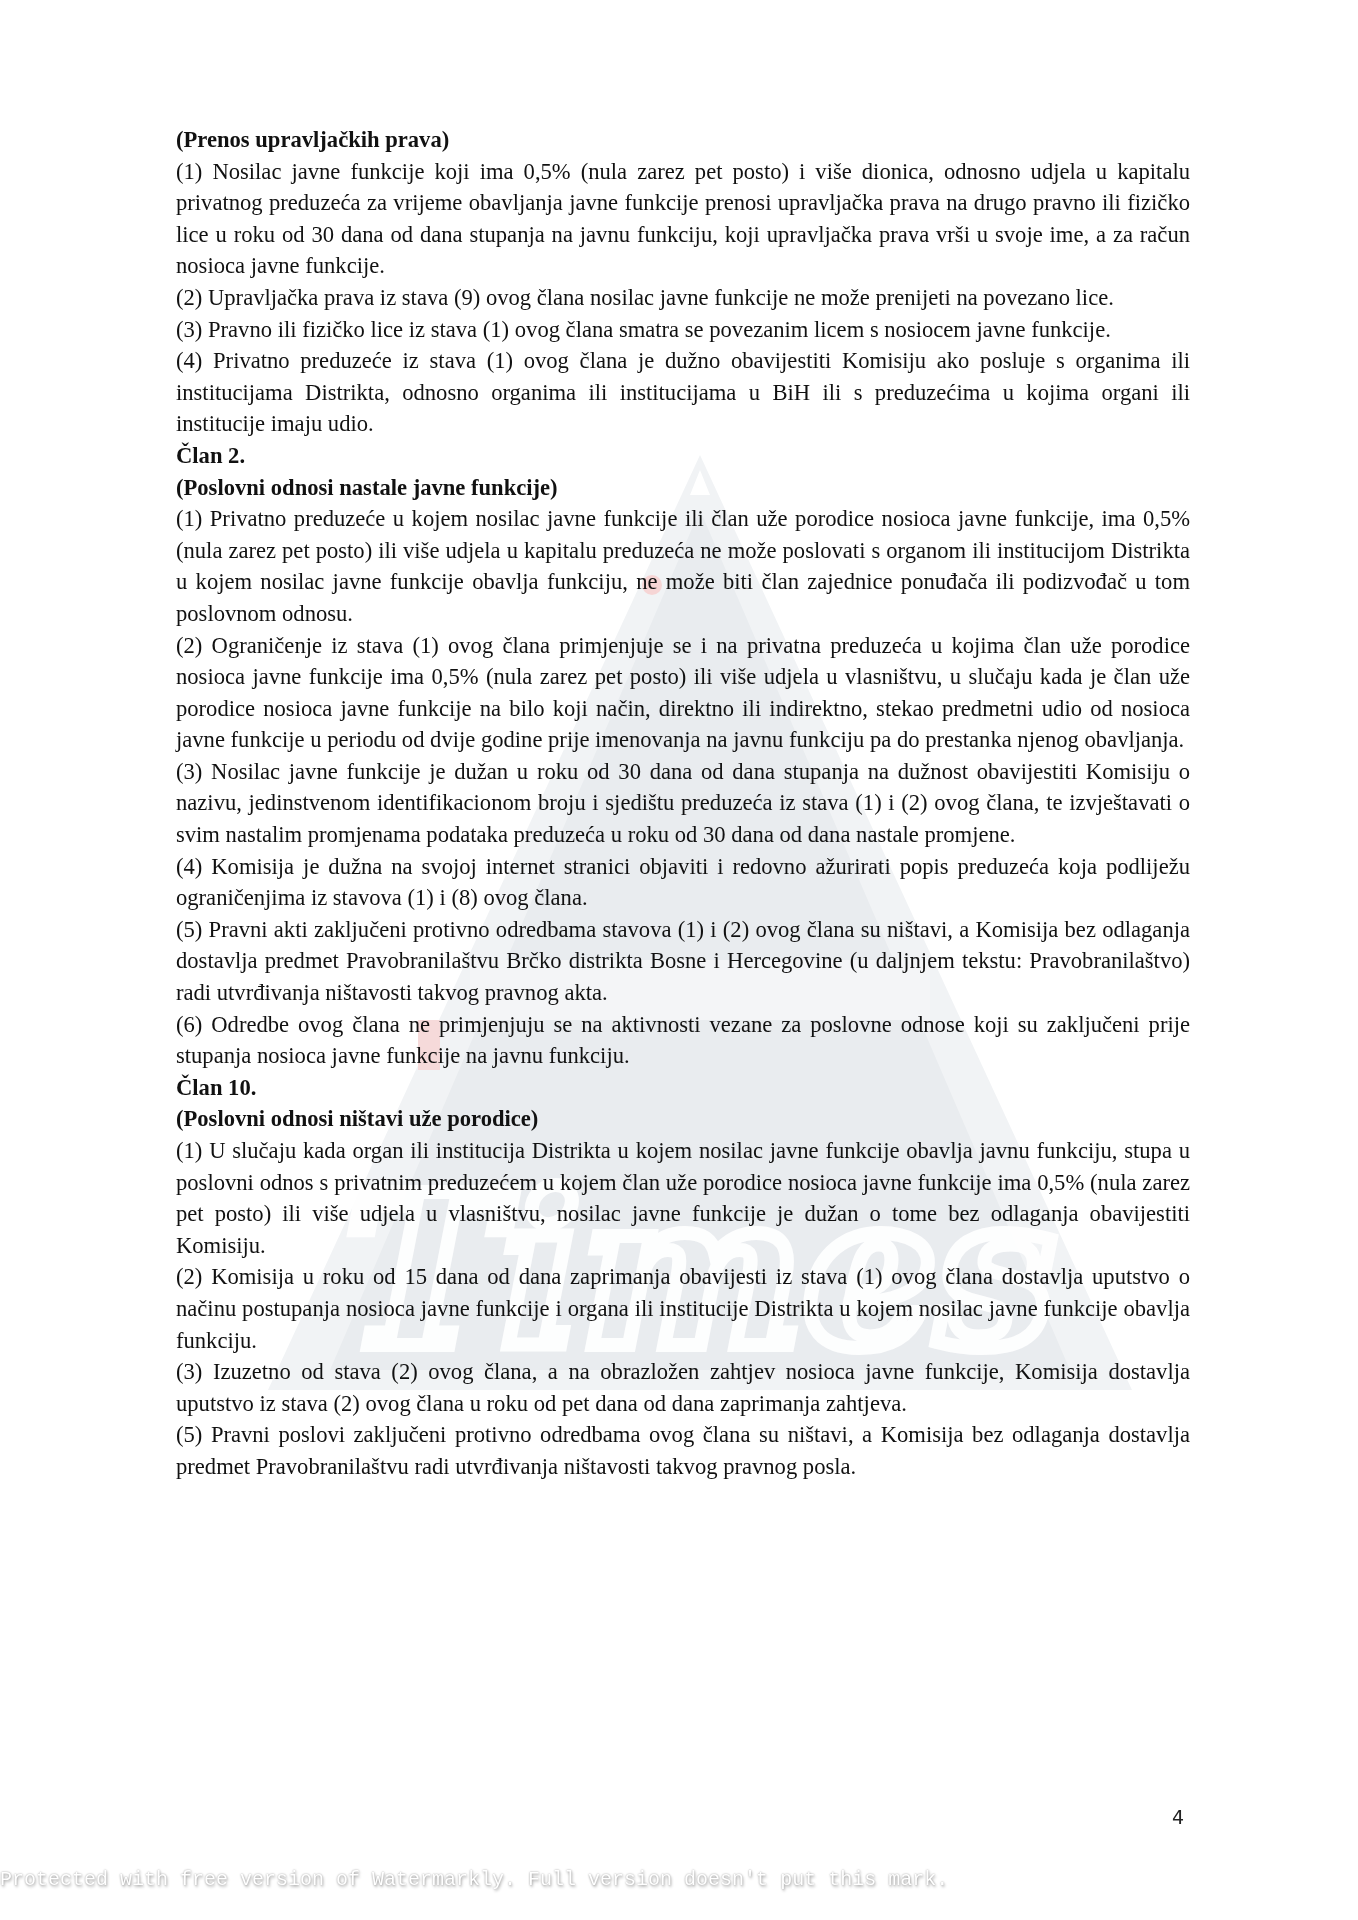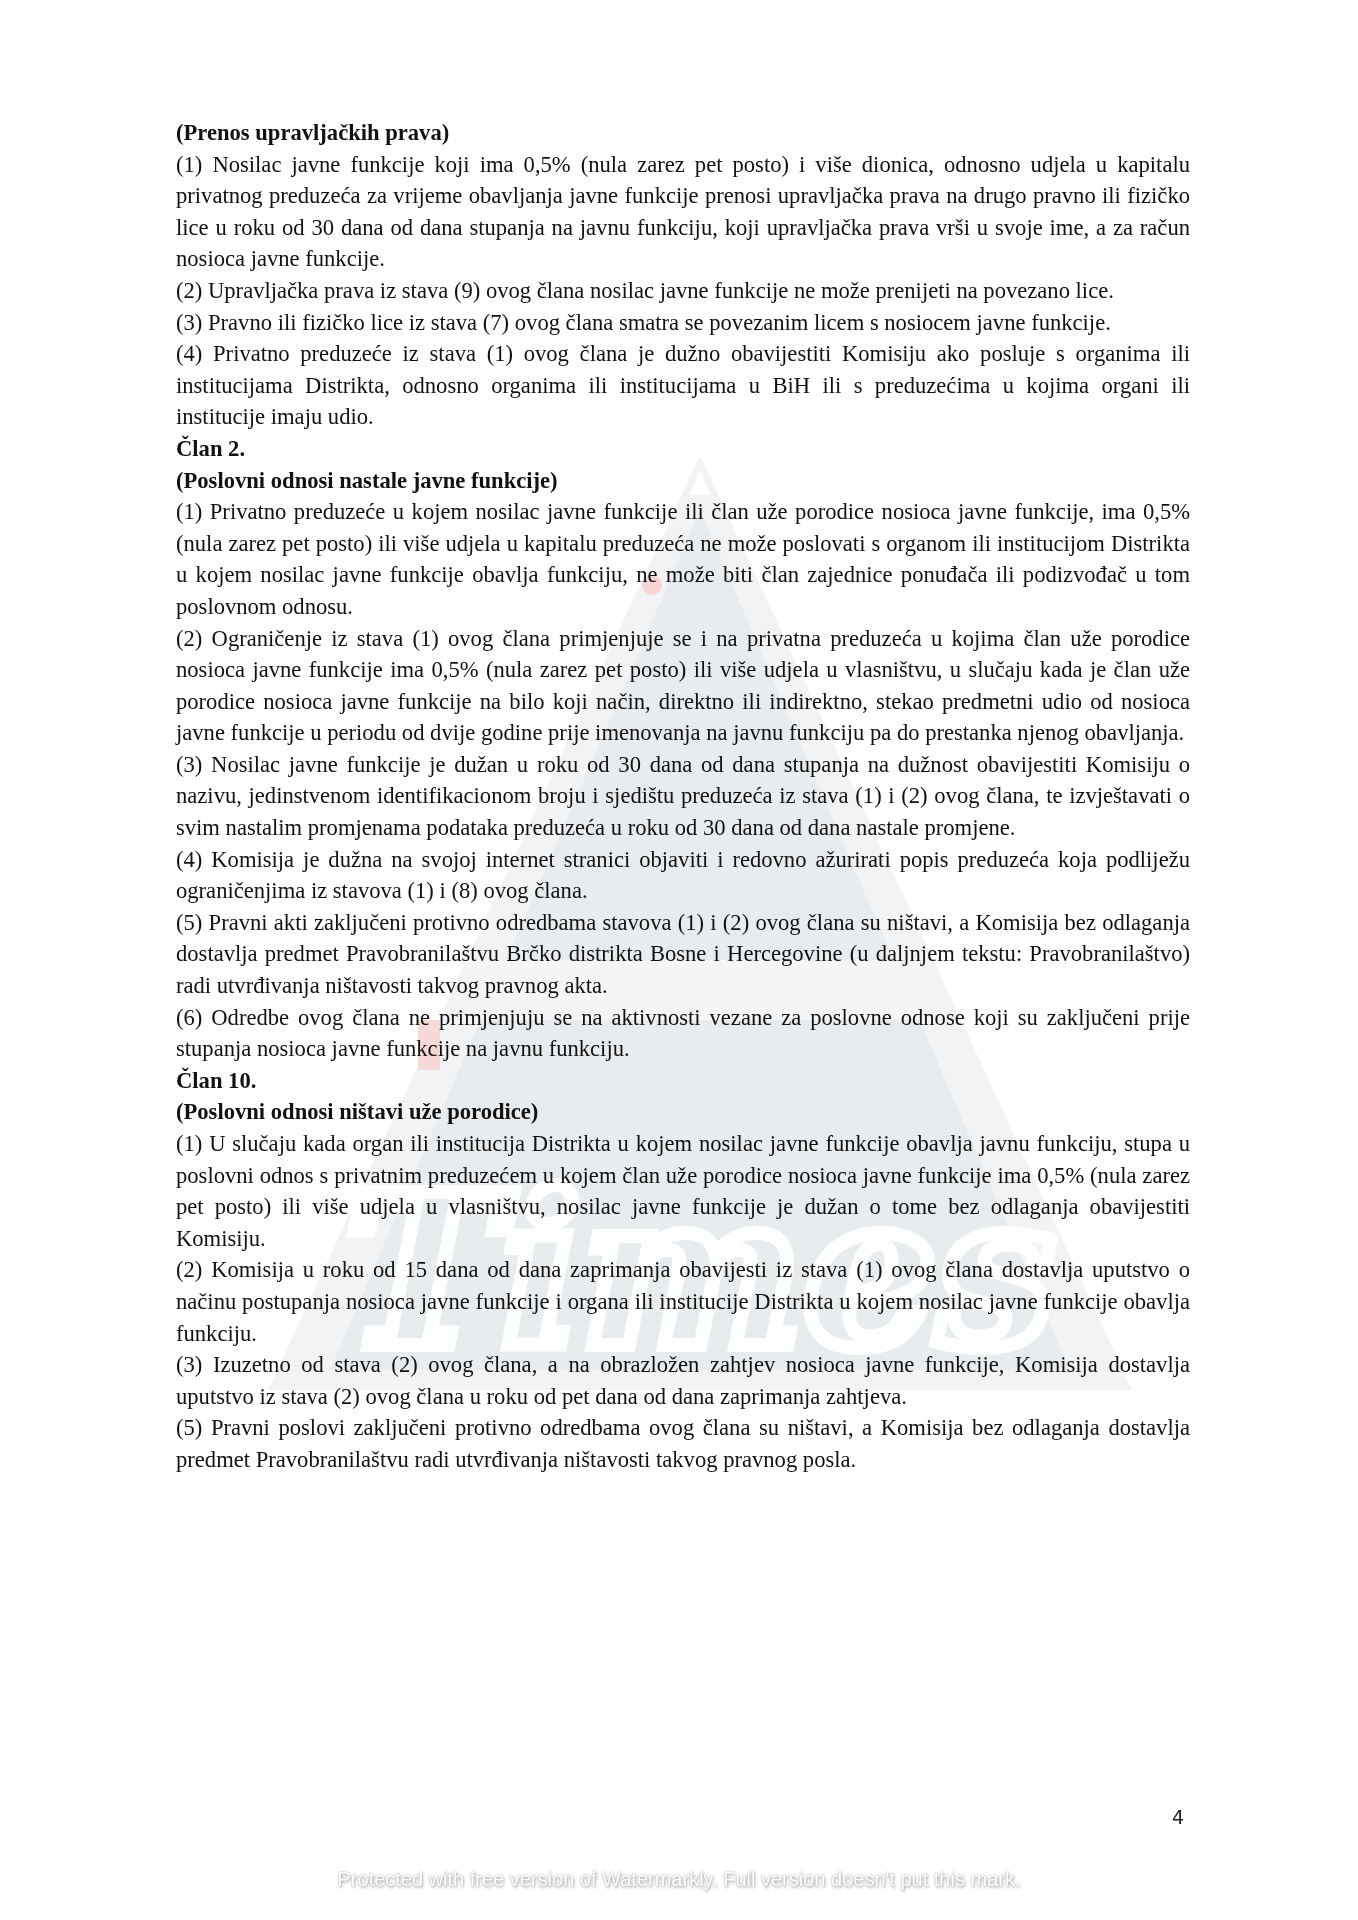--- a/index.html
+++ b/index.html
@@ -3,37 +3,37 @@
 <meta charset="utf-8">
 <style>
   html, body { margin: 0; padding: 0; background: #ffffff; }
   body { width: 1358px; height: 1920px; position: relative; overflow: hidden; }
   .page { position: absolute; left: 0; top: 0; width: 1358px; height: 1920px; background: #ffffff; }
 
   
   .wm-logo { position: absolute; left: 0; top: 0; width: 1358px; height: 1920px; pointer-events: none; z-index: 0; }
 
   .content {
-    position: absolute; left: 176px; top: 117px; width: 1014px;
+    position: absolute; left: 176px; top: 124px; width: 1014px;
     font-family: "Liberation Serif", "DejaVu Serif", serif;
     font-size: 22.6px; line-height: 31.6px; color: #111111;
     z-index: 1;
   }
   .content p { margin: 0; text-align: justify; }
   .heading { text-align: center; font-weight: bold; margin: 0; }
   .article-title { text-align: center; font-weight: bold; margin: 31.6px 0 0 0; }
 
   .page-number {
     position: absolute; left: 1172px; top: 1806px;
     font-family: "DejaVu Sans", "Liberation Sans", sans-serif;
     font-size: 19px; color: #222222; z-index: 1;
   }
   .footer-watermark {
-    position: absolute; left: 0; width: 1358px; top: 1868px; text-align: center;
-    font-family: Liberation Sans, sans-serif;
+    position: absolute; left: 0; width: 1358px; top: 1868px; text-align: left;
+    font-family: Liberation Mono, monospace;
     font-size: 20px; color: #ffffff; letter-spacing: 0px;
     text-shadow: 0 0 2px #9a9a9a, 1px 2px 3px #b5b5b5;
     z-index: 2;
   }
 </style>
 </head>
 <body>
 
 <div class="page">
 
@@ -46,21 +46,21 @@
     <rect x="418" y="1020" width="22" height="50" fill="#f6dada"></rect>
     <text x="700" y="1345" text-anchor="middle" font-family="DejaVu Serif, serif" font-size="210" font-style="italic" font-weight="bold" fill="none" stroke="#ffffff" stroke-width="14" opacity="0.95">Times</text>
   </svg>
 
   <div class="content">
 
     <section>
       <p class="heading">(Prenos upravljačkih prava)</p>
       <p>(1) Nosilac javne funkcije koji ima 0,5% (nula zarez pet posto) i više dionica, odnosno udjela u kapitalu privatnog preduzeća za vrijeme obavljanja javne funkcije prenosi upravljačka prava na drugo pravno ili fizičko lice u roku od 30 dana od dana stupanja na javnu funkciju, koji upravljačka prava vrši u svoje ime, a za račun nosioca javne funkcije.</p>
       <p>(2) Upravljačka prava iz stava (9) ovog člana nosilac javne funkcije ne može prenijeti na povezano lice.</p>
-      <p>(3) Pravno ili fizičko lice iz stava (7) ovog člana smatra se povezanim licem s nosiocem javne funkcije.</p>
+      <p>(3) Pravno ili fizičko lice iz stava (1) ovog člana smatra se povezanim licem s nosiocem javne funkcije.</p>
       <p>(4) Privatno preduzeće iz stava (1) ovog člana je dužno obavijestiti Komisiju ako posluje s organima ili institucijama Distrikta, odnosno organima ili institucijama u BiH ili s preduzećima u kojima organi ili institucije imaju udio.</p>
     </section>
 
     <section>
       <p class="article-title">Član 2.</p>
       <p class="heading">(Poslovni odnosi nastale javne funkcije)</p>
       <p>(1) Privatno preduzeće u kojem nosilac javne funkcije ili član uže porodice nosioca javne funkcije, ima 0,5% (nula zarez pet posto) ili više udjela u kapitalu preduzeća ne može poslovati s organom ili institucijom Distrikta u kojem nosilac javne funkcije obavlja funkciju, ne može biti član zajednice ponuđača ili podizvođač u tom poslovnom odnosu.</p>
       <p>(2) Ograničenje iz stava (1) ovog člana primjenjuje se i na privatna preduzeća u kojima član uže porodice nosioca javne funkcije ima 0,5% (nula zarez pet posto) ili više udjela u vlasništvu, u slučaju kada je član uže porodice nosioca javne funkcije na bilo koji način, direktno ili indirektno, stekao predmetni udio od nosioca javne funkcije u periodu od dvije godine prije imenovanja na javnu funkciju pa do prestanka njenog obavljanja.</p>
       <p>(3) Nosilac javne funkcije je dužan u roku od 30 dana od dana stupanja na dužnost obavijestiti Komisiju o nazivu, jedinstvenom identifikacionom broju i sjedištu preduzeća iz stava (1) i (2) ovog člana, te izvještavati o svim nastalim promjenama podataka preduzeća u roku od 30 dana od dana nastale promjene.</p>
       <p>(4) Komisija je dužna na svojoj internet stranici objaviti i redovno ažurirati popis preduzeća koja podliježu ograničenjima iz stavova (1) i (8) ovog člana.</p>

